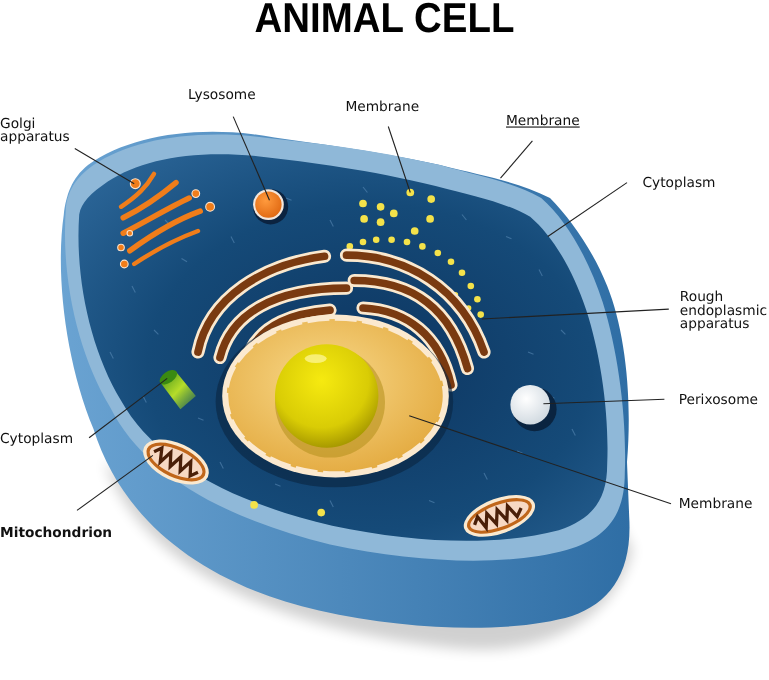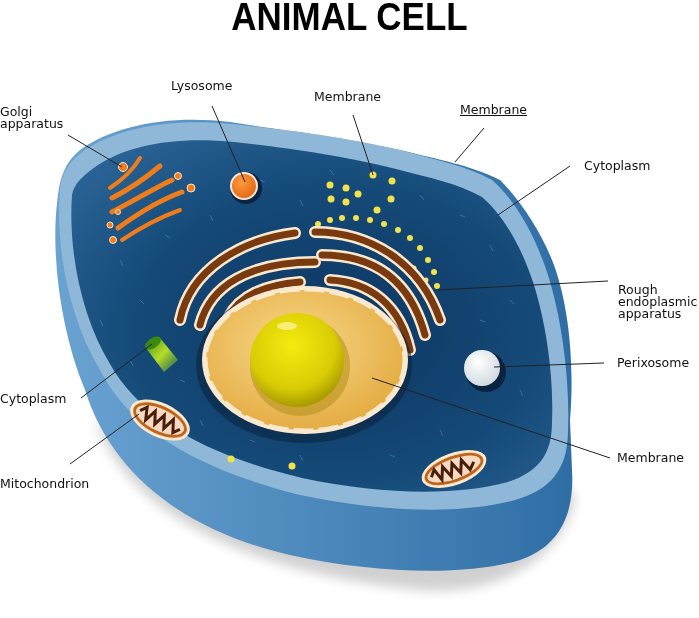--- a/index.html
+++ b/index.html
@@ -202,21 +202,21 @@
 </svg>
 
 <div class="lbl" style="left:0px;top:106px;">
   <div>Golgi</div>
   <div>apparatus</div>
 </div>
 <div class="lbl" style="left:171px;top:80px;">Lysosome</div>
 <div class="lbl" style="left:314px;top:91px;">Membrane</div>
 <div class="lbl" style="left:460px;top:104px;text-decoration:underline;">Membrane</div>
 <div class="lbl" style="left:584px;top:160px;">Cytoplasm</div>
-<div class="lbl" style="left:618px;top:264px;margin-top:20px;">
+<div class="lbl" style="left:618px;top:264px;">
   <div>Rough</div>
   <div>endoplasmic</div>
   <div>apparatus</div>
 </div>
 <div class="lbl" style="left:617px;top:357px;">Perixosome</div>
 <div class="lbl" style="left:617px;top:452px;">Membrane</div>
 <div class="lbl" style="left:0px;top:393px;">Cytoplasm</div>
-<div class="lbl" style="left:0px;top:478px;">Mitochondrion</div>
+<div class="lbl" style="left:0px;top:478px;font-weight:bold;">Mitochondrion</div>
 
 </body></html>

